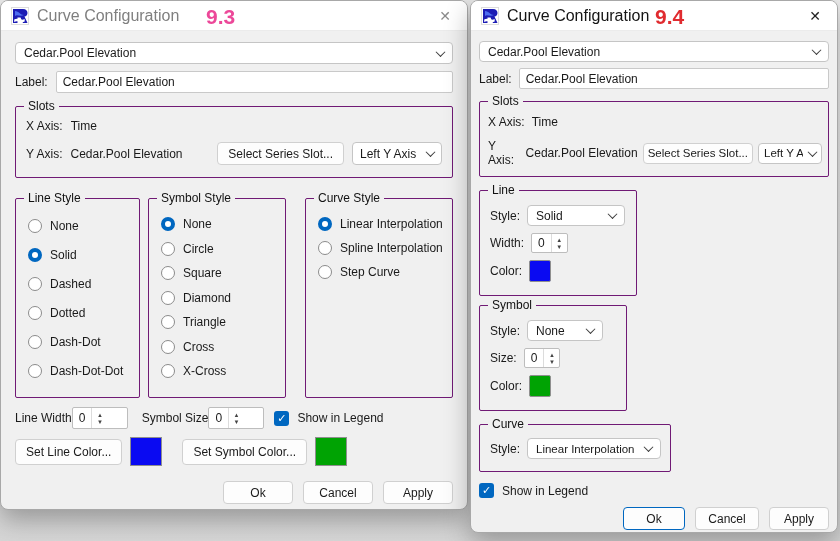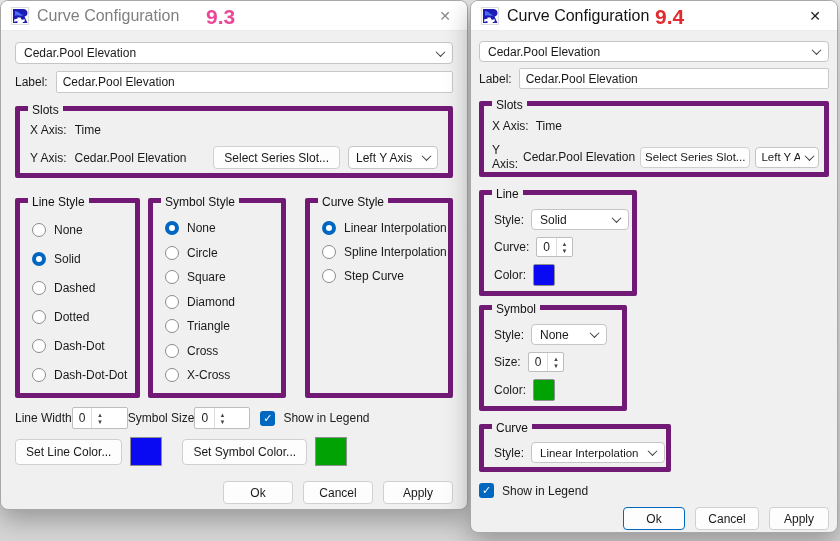--- a/index.html
+++ b/index.html
@@ -52,21 +52,21 @@
   .combo .txt { flex: 1; white-space: nowrap; overflow: hidden; }
   .chev {
     width: 7px; height: 7px; flex: 0 0 7px;
     border-left: 1.4px solid #3c3c3c; border-bottom: 1.4px solid #3c3c3c;
     transform: rotate(-45deg) translate(1px,-1px);
   }
   .tinput {
     background: #fff; border: 1px solid #c9c9c9; border-radius: 2px;
     height: 22px; padding: 0 6px; font: inherit; color: #1a1a1a; width: 100%;
   }
-  .group { position: relative; border: 5px solid #701a75; border-radius: 2px; }
+  .group { position: relative; border: 1px solid #701a75; border-radius: 2px; }
   .group > .legend {
     position: absolute; top: -8px; left: 8px; background: #f0f0f0;
     padding: 0 4px; color: #111; line-height: 14px;
   }
   .row { display: flex; align-items: center; }
   .btn {
     background: #fdfdfd; border: 1px solid #d0d0d0; border-radius: 4px;
     font: inherit; color: #1a1a1a; padding: 2px 10px; height: 23px; white-space: nowrap;
   }
   .btn.default { border: 1.6px solid #0067c0; }
@@ -229,21 +229,21 @@
 
     <div class="row" style="margin-top:9px; gap:0;">
       <span>Line Width</span>
       <div class="spin" style="width:56px;">
         <span class="val">0</span>
         <span class="arrs">
           <span>▲</span>
           <span>▼</span>
         </span>
       </div>
-      <span style="margin-left:0;">Symbol Size</span>
+      <span style="margin-left:14px;">Symbol Size</span>
       <div class="spin" style="width:56px;">
         <span class="val">0</span>
         <span class="arrs">
           <span>▲</span>
           <span>▼</span>
         </span>
       </div>
       <div class="row" style="gap:8px; margin-left:10px;">
         <span class="cb">✓</span>
         <span>Show in Legend</span>
@@ -309,21 +309,21 @@
     <div class="group gb-line">
       <span class="legend">Line</span>
       <div class="frow">
         <span>Style:</span>
         <div class="combo" style="width:98px; height:21px;">
           <span class="txt">Solid</span>
           <span class="chev"></span>
         </div>
       </div>
       <div class="frow">
-        <span>Curve:</span>
+        <span>Width:</span>
         <div class="spin" style="height:20px;">
           <span class="val" style="padding:2px 6px;">0</span>
           <span class="arrs">
             <span>▲</span>
             <span>▼</span>
           </span>
         </div>
       </div>
       <div class="frow">
         <span>Color:</span>

